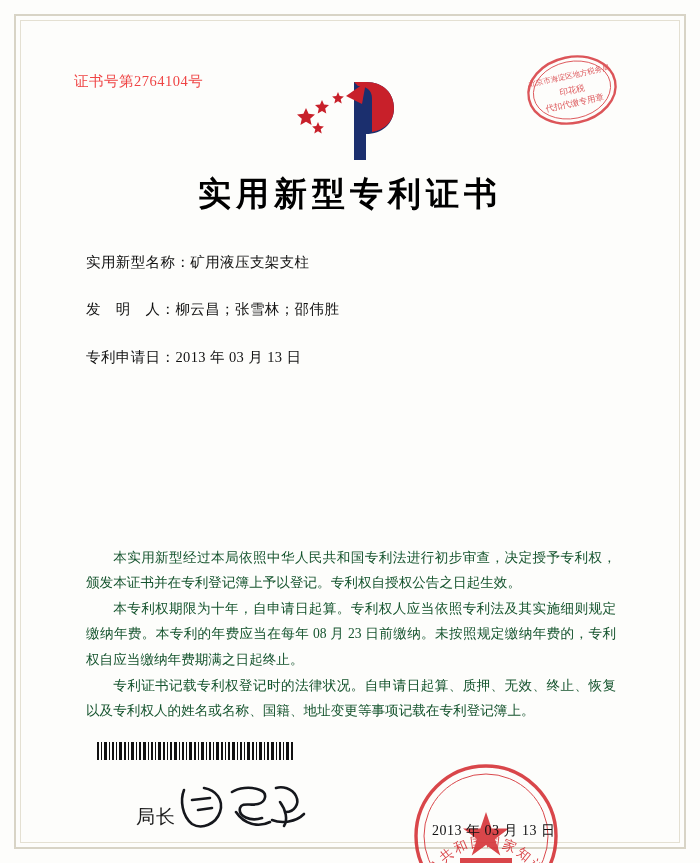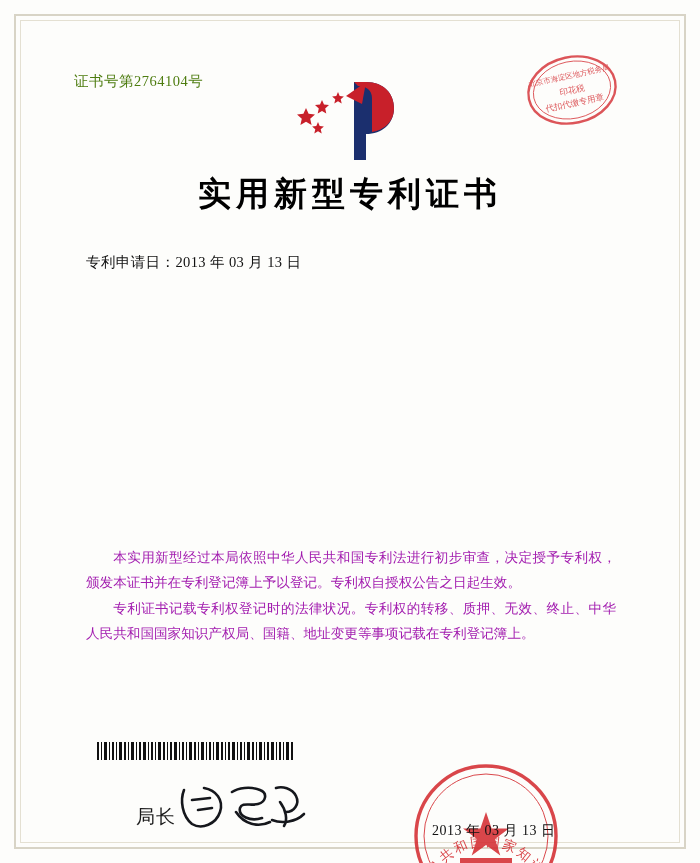--- a/index.html
+++ b/index.html
@@ -46,21 +46,21 @@
   .corner.bl { left: 14px; bottom: 14px; border-right: none; border-top: none; }
   .corner.br { right: 14px; bottom: 14px; border-left: none; border-top: none; }
 
   
   .cert-no {
     position: absolute;
     left: 74px;
     top: 72px;
     font-size: 14.5px;
     letter-spacing: 0.5px;
-    color: #4d7c0f;
+    color: #ef4444;
   }
 
   
   .logo {
     position: absolute;
     left: 292px;
     top: 78px;
     width: 120px;
     height: 86px;
   }
@@ -113,21 +113,21 @@
 
   
   .body-text {
     position: absolute;
     left: 86px;
     top: 545px;
     width: 530px;
     font-size: 13.6px;
     line-height: 1.85;
     text-align: justify;
-    color: #a21caf;
+    color: #14532d;
   }
   .body-text p {
     margin: 0 0 1px 0;
     text-indent: 2em;
   }
 
   
   .barcode {
     position: absolute;
     left: 97px;
@@ -209,27 +209,34 @@
         <text x="48" y="41" font-family="DejaVu Sans, sans-serif" font-size="8.5" fill="#d3272c" text-anchor="middle">印花税</text>
         <text x="48" y="54" font-family="DejaVu Sans, sans-serif" font-size="8.5" fill="#d3272c" text-anchor="middle">代扣代缴专用章</text>
       </g>
     </svg>
   </div>
 
   <div class="doc-title">实用新型专利证书</div>
 
   <div class="fields">
     <div class="field-row">
+      <span class="field-label">实用新型名称：</span><span class="field-value">矿用液压支架支柱</span>
+    </div>
+    <div class="field-row">
+      <span class="field-label">发　明　人：</span><span class="field-value">柳云昌；张雪林；邵伟胜</span>
+    </div>
+    <div class="field-row">
       <span class="field-label">专利申请日：</span><span class="field-value">2013 年 03 月 13 日</span>
     </div>
   </div>
 
   <div class="body-text">
     <p>本实用新型经过本局依照中华人民共和国专利法进行初步审查，决定授予专利权，颁发本证书并在专利登记簿上予以登记。专利权自授权公告之日起生效。</p>
-    <p>专利证书记载专利权登记时的法律状况。专利权的转移、质押、无效、终止、中华人民共和国国家知识产权局、国籍、地址变更等事项记载在专利登记簿上。</p>
+    <p>本专利权期限为十年，自申请日起算。专利权人应当依照专利法及其实施细则规定缴纳年费。本专利的年费应当在每年 08 月 23 日前缴纳。未按照规定缴纳年费的，专利权自应当缴纳年费期满之日起终止。</p>
+    <p>专利证书记载专利权登记时的法律状况。自申请日起算、质押、无效、终止、恢复以及专利权人的姓名或名称、国籍、地址变更等事项记载在专利登记簿上。</p>
   </div>
 
   <div class="barcode">
     <svg width="196" height="18" viewBox="0 0 196 18" xmlns="http://www.w3.org/2000/svg">
       <g fill="#111">
         <rect x="0" y="0" width="2" height="18"></rect>
           <rect x="4" y="0" width="1" height="18"></rect>
         <rect x="7" y="0" width="3" height="18"></rect>
           <rect x="12" y="0" width="1" height="18"></rect>
         <rect x="15" y="0" width="2" height="18"></rect>

